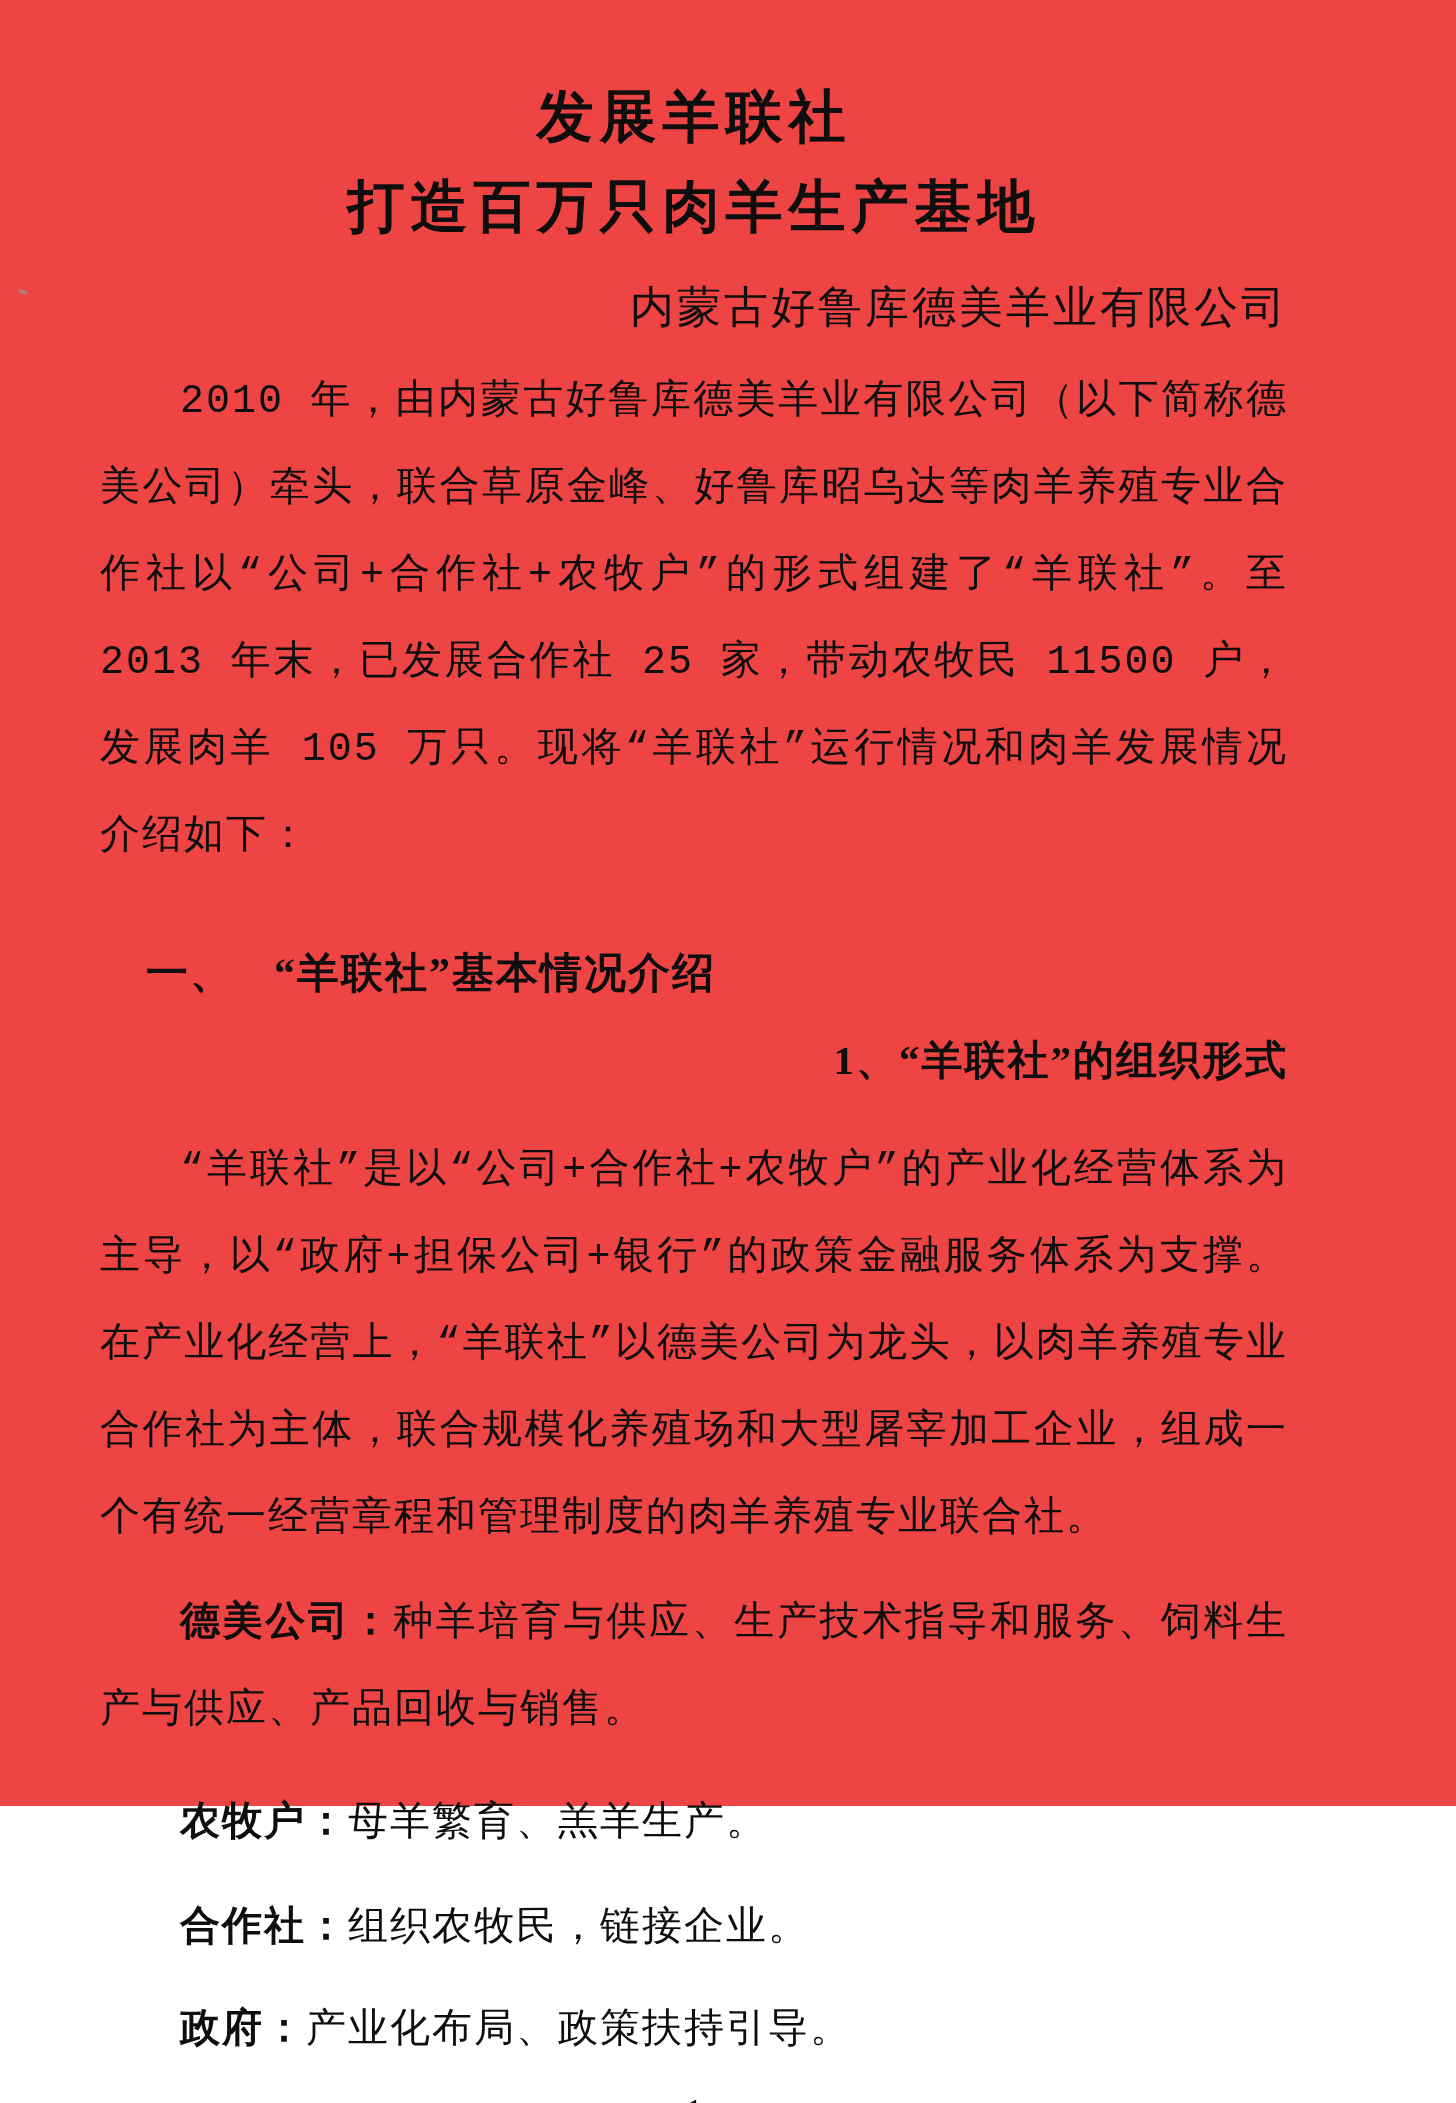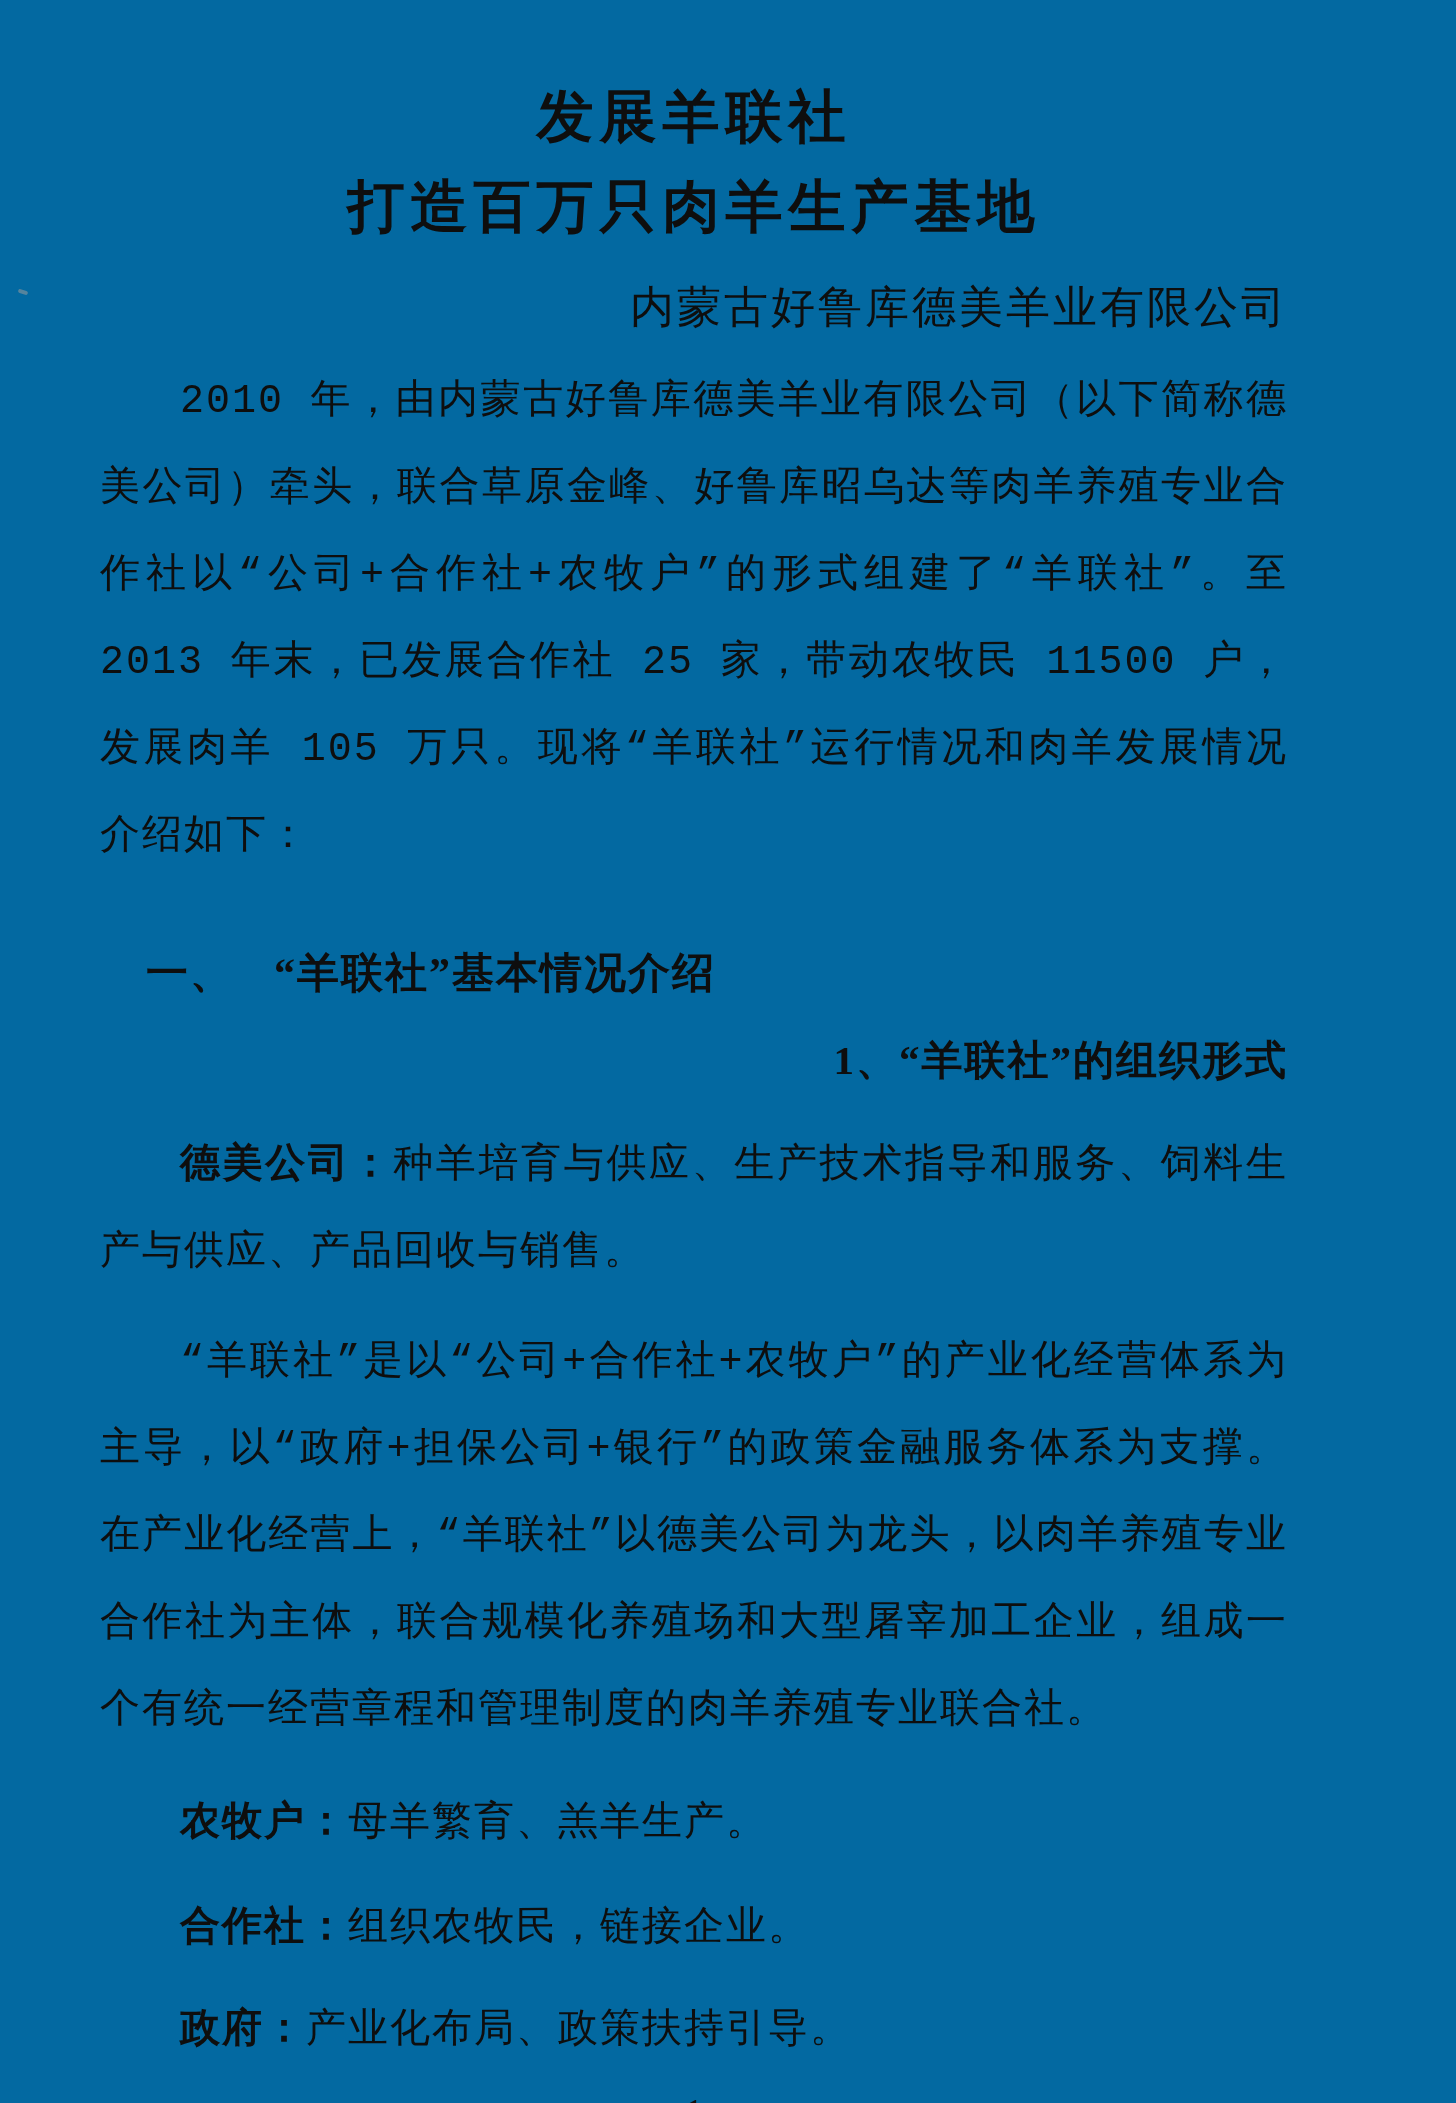--- a/index.html
+++ b/index.html
@@ -11,23 +11,23 @@
     width: 1456px;
     height: 2103px;
     position: relative;
     font-family: "Liberation Serif", "DejaVu Serif", serif;
     color: #0e0e0e;
     overflow: hidden;
   }
   .page {
     box-sizing: border-box;
     width: 1456px;
-    height: 2103px;
+    height: 1806px;
     padding: 72px 168px 0 100px;
-    background: #0369a1;
+    background: #ef4444;
   }
   .title {
     text-align: center;
     font-size: 57px;
     font-weight: bold;
     line-height: 90px;
     letter-spacing: 6px;
     margin: 0;
   }
   .subtitle {
@@ -96,23 +96,23 @@
   <h1 class="title">打造百万只肉羊生产基地</h1>
 
   <div class="subtitle">内蒙古好鲁库德美羊业有限公司</div>
 
   <p class="body indent intro">2010 年，由内蒙古好鲁库德美羊业有限公司（以下简称德美公司）牵头，联合草原金峰、好鲁库昭乌达等肉羊养殖专业合作社以“公司+合作社+农牧户”的形式组建了“羊联社”。至 2013 年末，已发展合作社 25 家，带动农牧民 11500 户，发展肉羊 105 万只。现将“羊联社”运行情况和肉羊发展情况介绍如下：</p>
 
   <h2 class="sec"><span class="sec-num">一、</span><span>“羊联社”基本情况介绍</span></h2>
 
   <h3 class="subsec">1、“羊联社”的组织形式</h3>
 
+  <p class="body indent body2">“羊联社”是以“公司+合作社+农牧户”的产业化经营体系为主导，以“政府+担保公司+银行”的政策金融服务体系为支撑。在产业化经营上，“羊联社”以德美公司为龙头，以肉羊养殖专业合作社为主体，联合规模化养殖场和大型屠宰加工企业，组成一个有统一经营章程和管理制度的肉羊养殖专业联合社。</p>
+
   <p class="body indent def"><span class="def-label">德美公司：</span><span>种羊培育与供应、生产技术指导和服务、饲料生产与供应、产品回收与销售。</span></p>
-
-  <p class="body indent body2">“羊联社”是以“公司+合作社+农牧户”的产业化经营体系为主导，以“政府+担保公司+银行”的政策金融服务体系为支撑。在产业化经营上，“羊联社”以德美公司为龙头，以肉羊养殖专业合作社为主体，联合规模化养殖场和大型屠宰加工企业，组成一个有统一经营章程和管理制度的肉羊养殖专业联合社。</p>
 
   <p class="body indent def def3"><span class="def-label">农牧户：</span><span>母羊繁育、羔羊生产。</span></p>
 
   <p class="body indent def"><span class="def-label">合作社：</span><span>组织农牧民，链接企业。</span></p>
 
   <p class="body indent def def4"><span class="def-label">政府：</span><span>产业化布局、政策扶持引导。</span></p>
 
   <div class="page-number">1</div>
 
   <div class="scan-artifact"></div>

